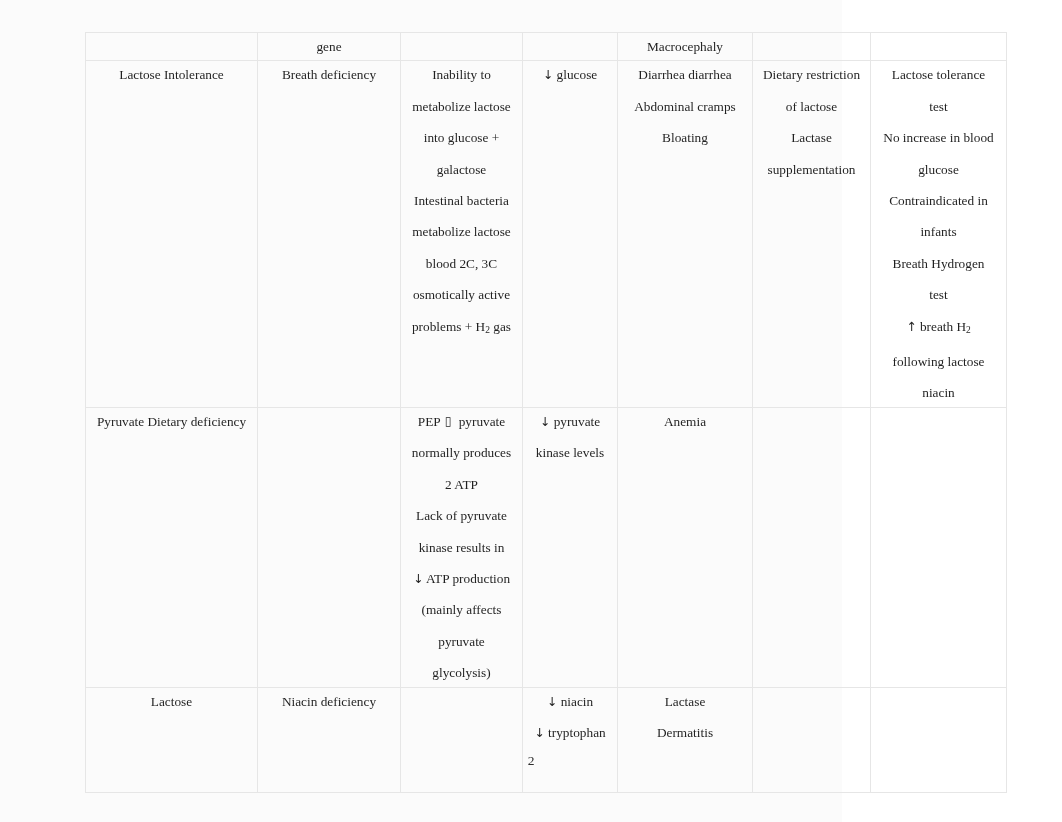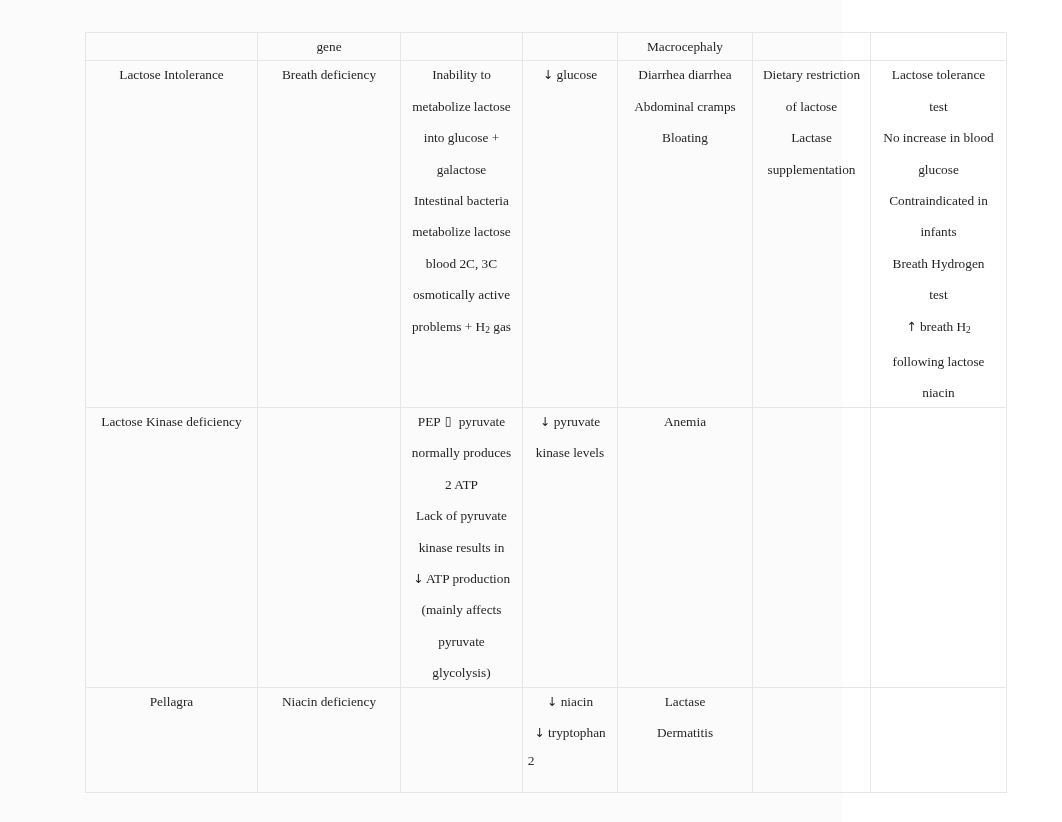--- a/index.html
+++ b/index.html
@@ -171,21 +171,21 @@
           <span class="cellblock">Breath Hydrogen</span>
           <span class="cellblock tight">test</span>
           <span class="cellblock"><span class="arrow">↑</span><span> breath H</span><sub>2</sub></span>
           <span class="cellblock tight">following lactose</span>
           <span class="cellblock tight">niacin</span>
         </td>
       </tr>
 
       <tr class="r-pyruvate">
         <td>
-          <span class="cellblock">Lactose Kinase deficiency</span>
+          <span class="cellblock">Pyruvate Dietary deficiency</span>
         </td>
         <td></td>
         <td>
           <span class="cellblock"><span>PEP</span><span class="tofu">▯</span> <span>pyruvate</span></span>
           <span class="cellblock tight">normally produces</span>
           <span class="cellblock tight">2 ATP</span>
           <span class="cellblock">Lack of pyruvate</span>
           <span class="cellblock tight">kinase results in</span>
           <span class="cellblock tight"><span class="arrow">↓</span><span> ATP production</span></span>
           <span class="cellblock">(mainly affects</span>
@@ -199,21 +199,21 @@
         <td>
           <span class="cellblock">Anemia</span>
         </td>
         <td></td>
         <td></td>
         <td></td>
       </tr>
 
       <tr class="r-pellagra">
         <td>
-          <span class="cellblock">Pellagra</span>
+          <span class="cellblock">Lactose</span>
         </td>
         <td>
           <span class="cellblock">Niacin deficiency</span>
         </td>
         <td></td>
         <td>
           <span class="cellblock"><span class="arrow">↓</span><span> niacin</span></span>
           <span class="cellblock tight"><span class="arrow">↓</span><span> tryptophan</span></span>
         </td>
         <td>

